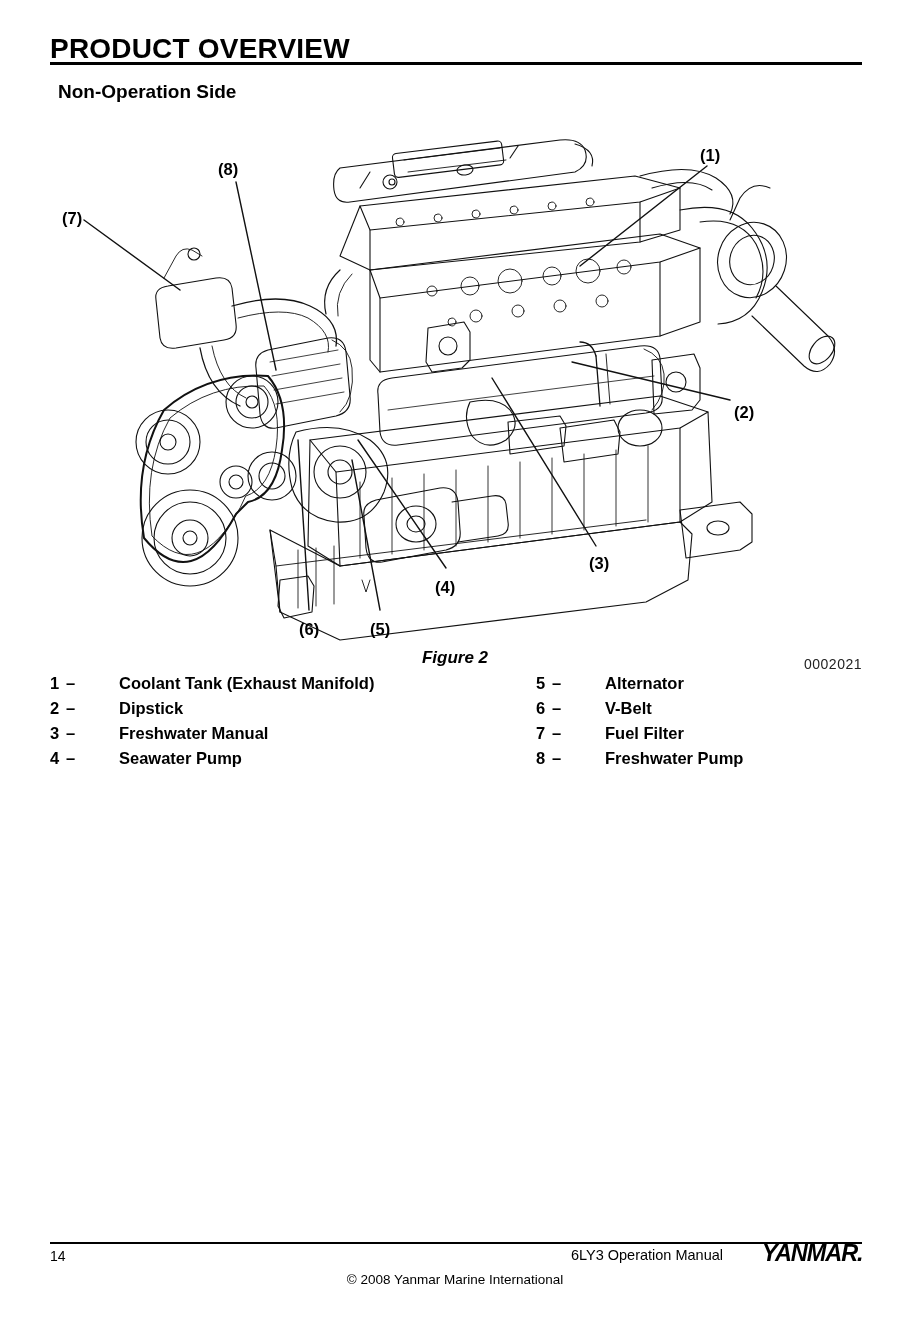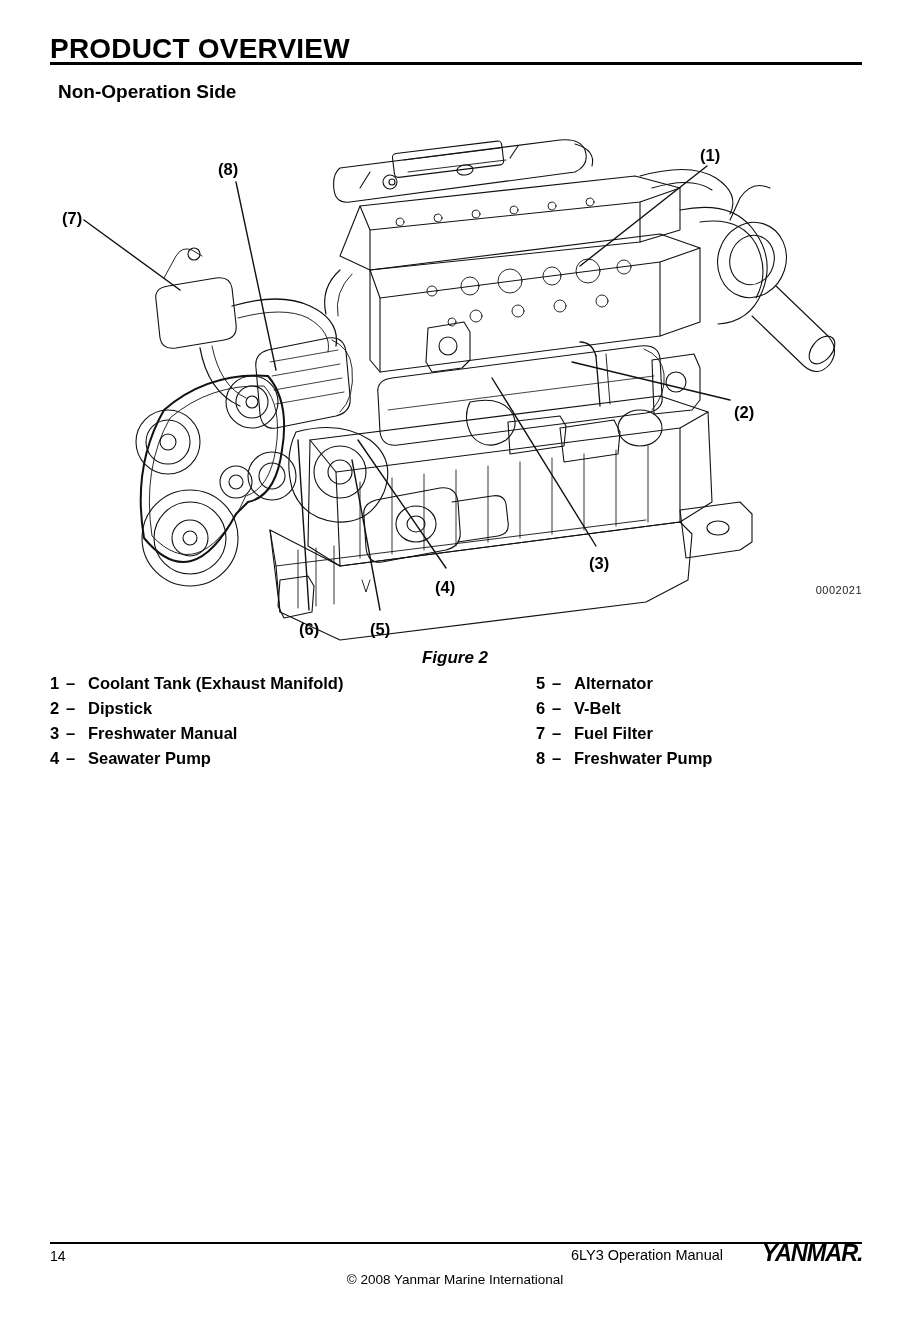--- a/index.html
+++ b/index.html
@@ -64,22 +64,22 @@
     position: absolute;
     font-size: 16.5px;
     font-weight: bold;
     font-family: "Liberation Sans", sans-serif;
     white-space: nowrap;
   }
 
   .fig-id {
     position: absolute;
     right: 48px;
-    top: 584px;
-    font-size: 11px;
+    top: 656px;
+    font-size: 14px;
     letter-spacing: 0.5px;
     color: #222;
   }
 
   .figure-caption {
     position: absolute;
     left: 0;
     top: 648px;
     width: 910px;
     text-align: center;
@@ -112,20 +112,21 @@
   .legend-num {
     width: 16px;
     text-align: left;
   }
   .legend-dash {
     width: 22px;
     text-align: left;
   }
   .legend-label {
     white-space: nowrap;
+    margin-left: 31px;
   }
 
   
   .footer-rule {
     position: absolute;
     left: 50px;
     top: 1242px;
     width: 812px;
     height: 2px;
     background: #000;

